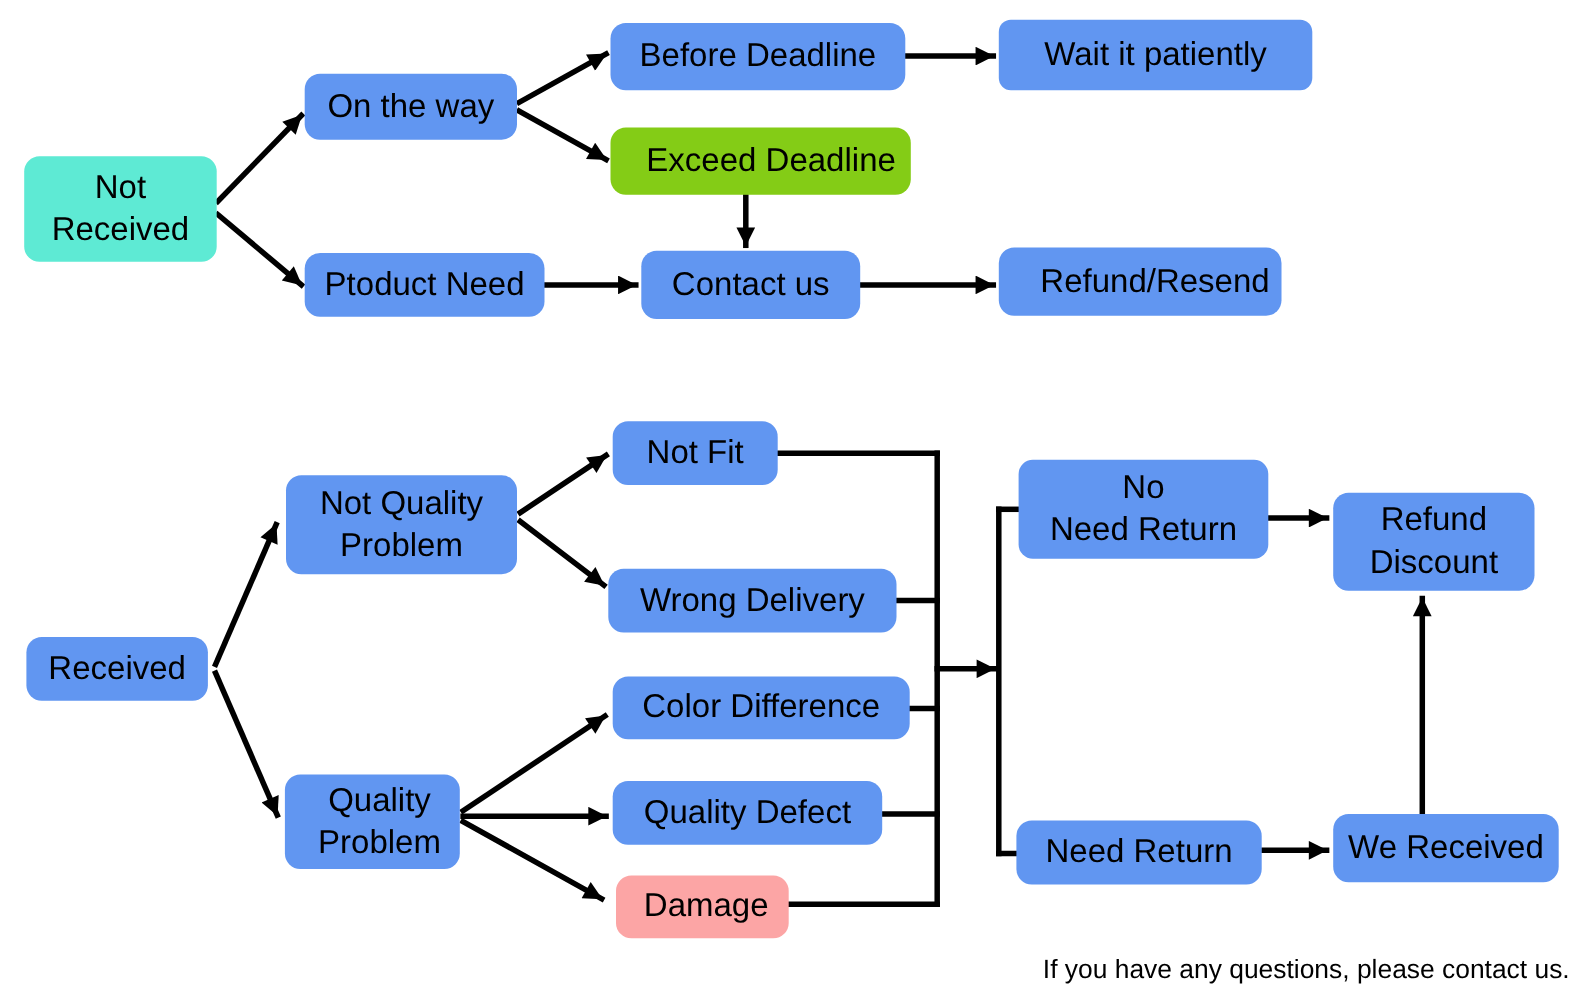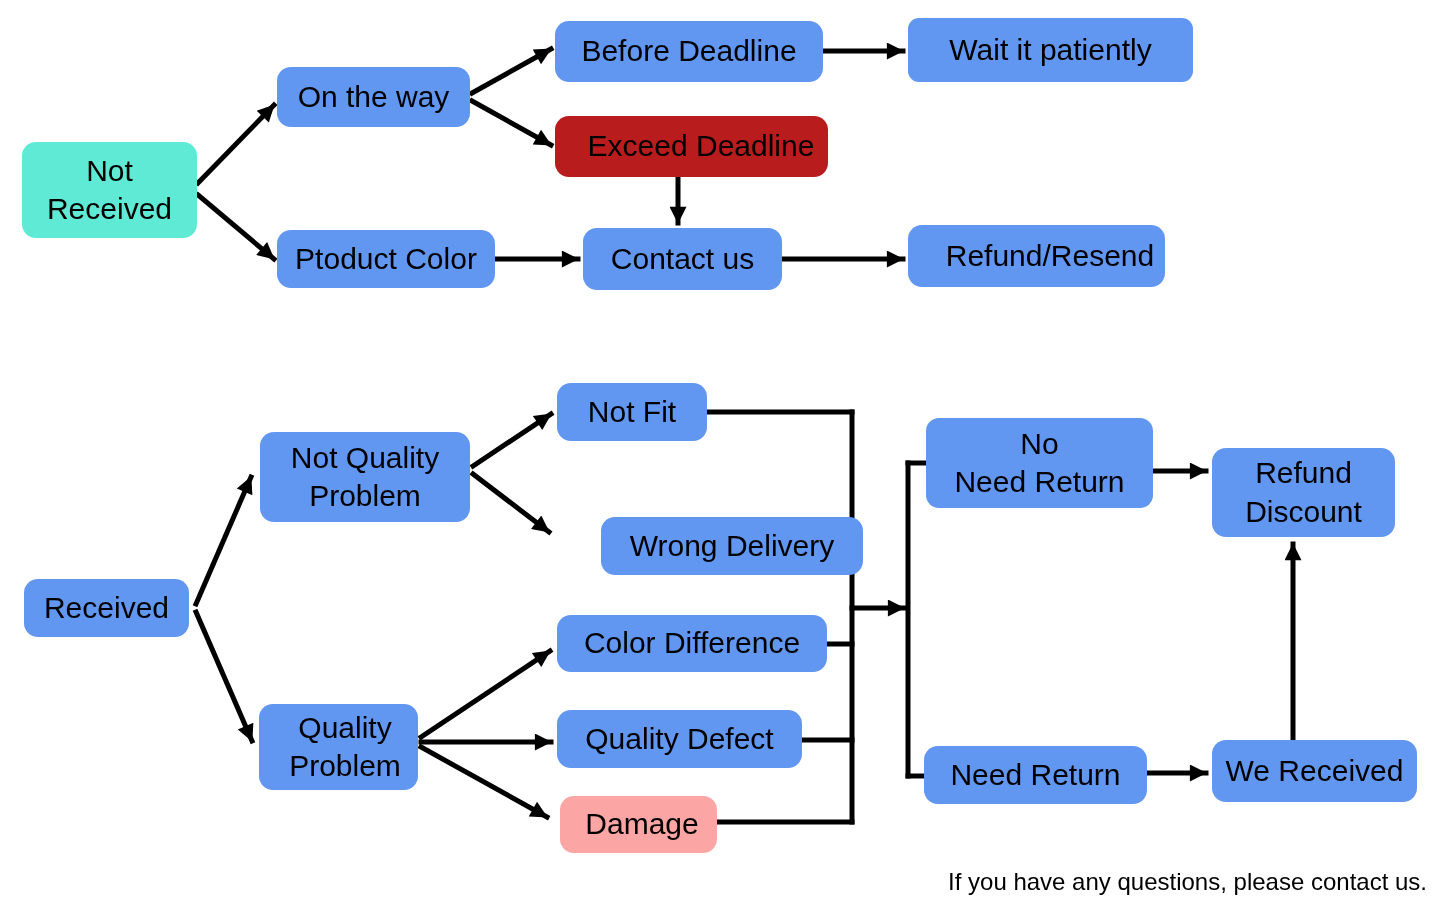--- a/index.html
+++ b/index.html
@@ -91,29 +91,29 @@
         <line x1="1293" y1="738" x2="1293" y2="544" stroke="#000000" stroke-width="5" stroke-linecap="square" marker-end="url(#arrowhead)"></line>
       </g>
   </svg>
 
   <div class="nodes-layer">
       <div class="node" style="left: 22px; top: 142px; width: 175px; height: 96px; background: #5eead4; color: rgb(0, 0, 0);">Not
 Received</div>
       <div class="node" style="left: 277px; top: 67px; width: 193px; height: 60px; background: rgb(97, 150, 241); color: rgb(0, 0, 0);">On the way</div>
       <div class="node" style="left: 555px; top: 21px; width: 268px; height: 61px; background: rgb(97, 150, 241); color: rgb(0, 0, 0);">Before Deadline</div>
       <div class="node" style="left: 908px; top: 18px; width: 285px; height: 64px; background: rgb(97, 150, 241); color: rgb(0, 0, 0); border-radius: 11px;">Wait it patiently</div>
-      <div class="node" style="left: 555px; top: 116px; width: 273px; height: 61px; background: #b91c1c; color: rgb(0, 0, 0); padding-left: 25px;">Exceed Deadline</div>
-      <div class="node" style="left: 277px; top: 230px; width: 218px; height: 58px; background: rgb(97, 150, 241); color: rgb(0, 0, 0);">Ptoduct Color</div>
+      <div class="node" style="left: 555px; top: 116px; width: 273px; height: 61px; background: #84cc16; color: rgb(0, 0, 0); padding-left: 25px;">Exceed Deadline</div>
+      <div class="node" style="left: 277px; top: 230px; width: 218px; height: 58px; background: rgb(97, 150, 241); color: rgb(0, 0, 0);">Ptoduct Need</div>
       <div class="node" style="left: 583px; top: 228px; width: 199px; height: 62px; background: rgb(97, 150, 241); color: rgb(0, 0, 0);">Contact us</div>
       <div class="node" style="left: 908px; top: 225px; width: 257px; height: 62px; background: rgb(97, 150, 241); color: rgb(0, 0, 0); padding-left: 33px;">Refund/Resend</div>
       <div class="node" style="left: 24px; top: 579px; width: 165px; height: 58px; background: rgb(97, 150, 241); color: rgb(0, 0, 0);">Received</div>
       <div class="node" style="left: 260px; top: 432px; width: 210px; height: 90px; background: rgb(97, 150, 241); color: rgb(0, 0, 0);">Not Quality
 Problem</div>
       <div class="node" style="left: 557px; top: 383px; width: 150px; height: 58px; background: rgb(97, 150, 241); color: rgb(0, 0, 0);">Not Fit</div>
-      <div class="node" style="left: 553px; top: 517px; width: 262px; height: 58px; background: rgb(97, 150, 241); color: rgb(0, 0, 0); margin-left: 48px;">Wrong Delivery</div>
+      <div class="node" style="left: 553px; top: 517px; width: 262px; height: 58px; background: rgb(97, 150, 241); color: rgb(0, 0, 0);">Wrong Delivery</div>
       <div class="node" style="left: 259px; top: 704px; width: 159px; height: 86px; background: rgb(97, 150, 241); color: rgb(0, 0, 0); padding-left: 19px;">Quality
 Problem</div>
       <div class="node" style="left: 557px; top: 615px; width: 270px; height: 57px; background: rgb(97, 150, 241); color: rgb(0, 0, 0);">Color Difference</div>
       <div class="node" style="left: 557px; top: 710px; width: 245px; height: 58px; background: rgb(97, 150, 241); color: rgb(0, 0, 0);">Quality Defect</div>
       <div class="node" style="left: 560px; top: 796px; width: 157px; height: 57px; background: #fca5a5; color: rgb(0, 0, 0); padding-left: 13px;">Damage</div>
       <div class="node" style="left: 926px; top: 418px; width: 227px; height: 90px; background: rgb(97, 150, 241); color: rgb(0, 0, 0); border-radius: 13px;">No
 Need Return</div>
       <div class="node" style="left: 1212px; top: 448px; width: 183px; height: 89px; background: rgb(97, 150, 241); color: rgb(0, 0, 0);">Refund
 Discount</div>
       <div class="node" style="left: 924px; top: 746px; width: 223px; height: 58px; background: rgb(97, 150, 241); color: rgb(0, 0, 0);">Need Return</div>

